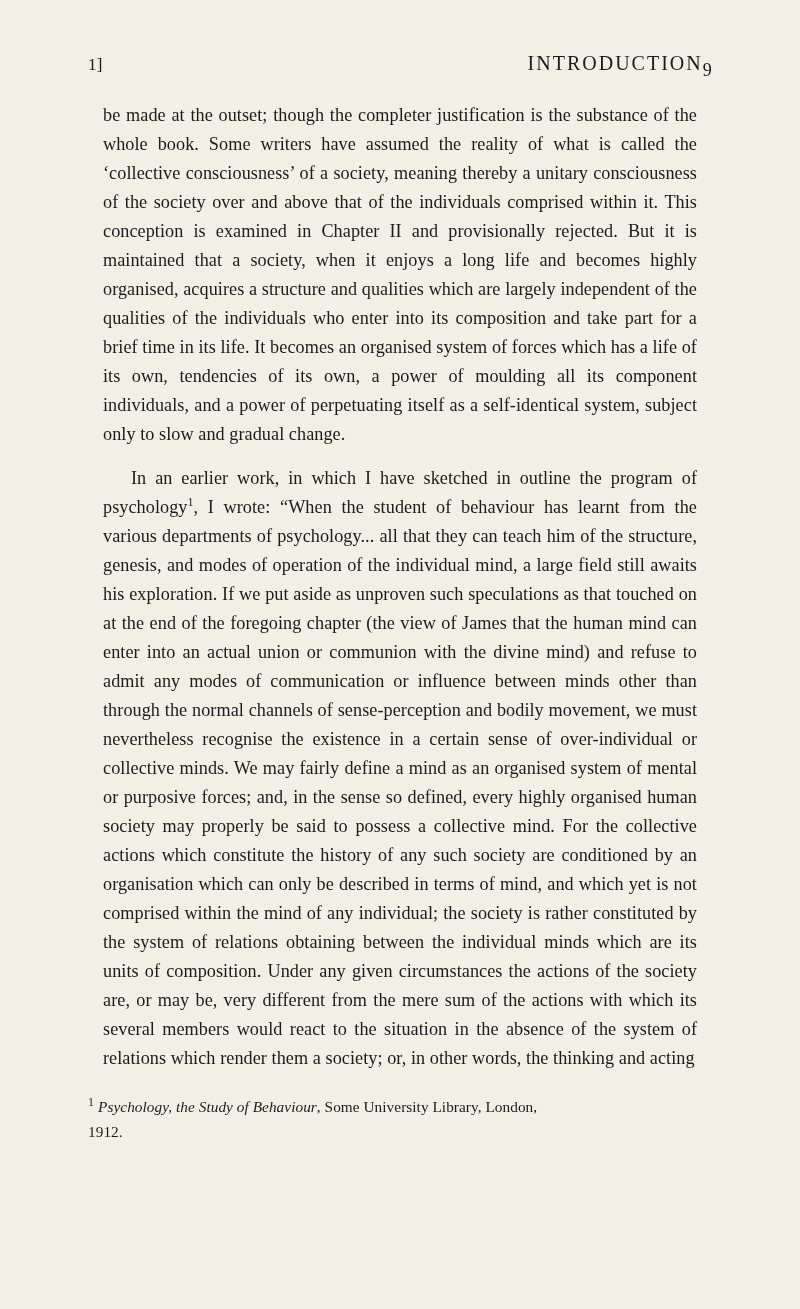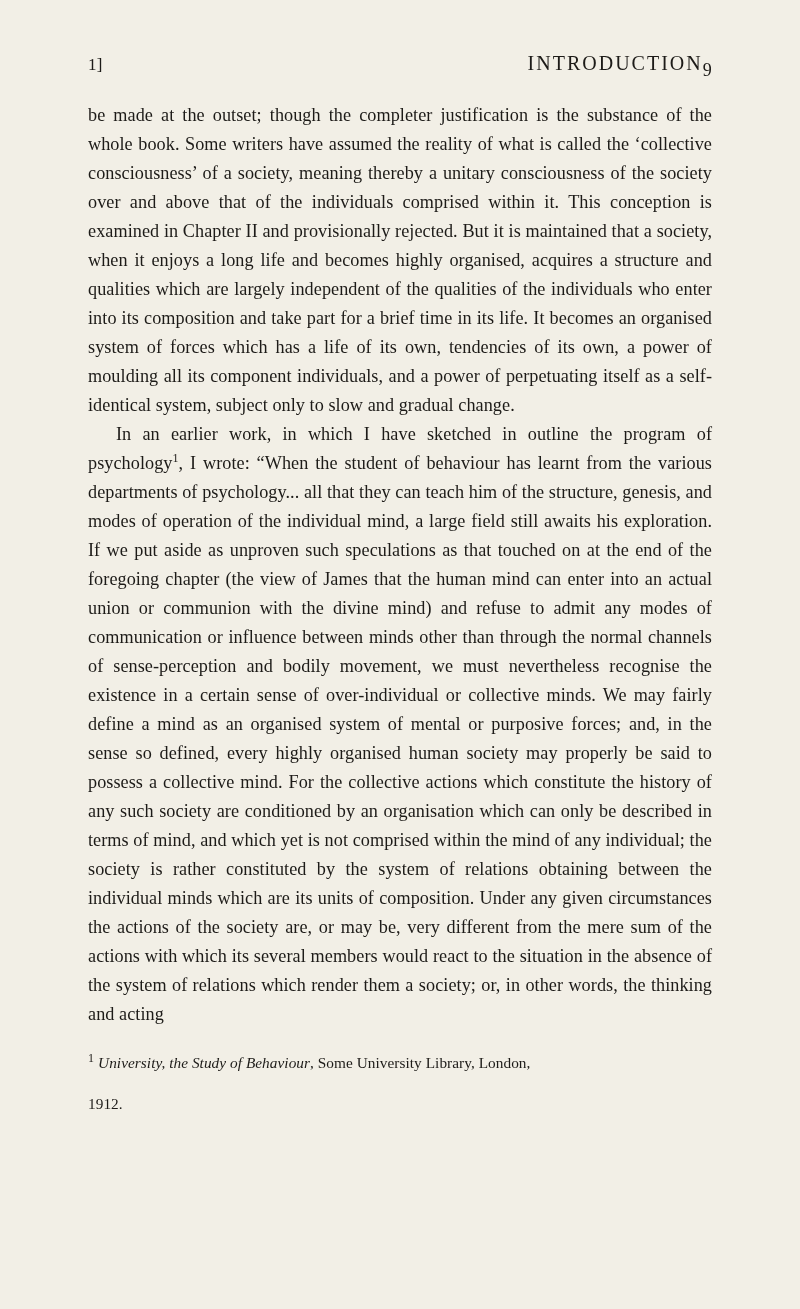--- a/index.html
+++ b/index.html
@@ -45,21 +45,21 @@
     letter-spacing: 2.0px;
     font-size: 20px;
     padding-left: 10px;
   }
   .rh-right {
     font-size: 18px;
     position: relative;
     top: 6px;
   }
   .body-text p {
-    margin: 0;
+    margin: 15px;
     font-size: 18.2px;
     line-height: 29.0px;
     text-align: justify;
     text-justify: inter-word;
     letter-spacing: 0.06px;
   }
   .body-text p.indent {
     text-indent: 28px;
   }
   .footnote {
@@ -76,39 +76,38 @@
   .footnote i {
     font-style: italic;
   }
   sup.fnref {
     font-size: 12px;
     vertical-align: super;
     line-height: 0;
   }
   .fn-year {
     display: block;
-    margin-top: 16px;
   }
 </style>
 </head>
 <body>
 
 <div class="page">
   <div class="content">
 
     <div class="running-head">
       <span class="rh-left">1]</span>
       <span class="rh-title">INTRODUCTION</span>
       <span class="rh-right">9</span>
     </div>
 
     <div class="body-text">
       <p>be made at the outset; though the completer justification is the substance of the whole book. Some writers have assumed the reality of what is called the ‘collective consciousness’ of a society, meaning thereby a unitary consciousness of the society over and above that of the individuals comprised within it. This conception is examined in Chapter II and provisionally rejected. But it is maintained that a society, when it enjoys a long life and becomes highly organised, acquires a structure and qualities which are largely independent of the qualities of the individuals who enter into its composition and take part for a brief time in its life. It becomes an organised system of forces which has a life of its own, tendencies of its own, a power of moulding all its component individuals, and a power of perpetuating itself as a self-identical system, subject only to slow and gradual change.</p>
       <p class="indent"><span>In an earlier work, in which I have sketched in outline the program of psychology</span><sup class="fnref">1</sup><span>, I wrote: “When the student of behaviour has learnt from the various departments of psychology... all that they can teach him of the structure, genesis, and modes of operation of the individual mind, a large field still awaits his exploration. If we put aside as unproven such speculations as that touched on at the end of the foregoing chapter (the view of James that the human mind can enter into an actual union or communion with the divine mind) and refuse to admit any modes of communication or influence between minds other than through the normal channels of sense-perception and bodily movement, we must nevertheless recognise the existence in a certain sense of over-individual or collective minds. We may fairly define a mind as an organised system of mental or purposive forces; and, in the sense so defined, every highly organised human society may properly be said to possess a collective mind. For the collective actions which constitute the history of any such society are conditioned by an organisation which can only be described in terms of mind, and which yet is not comprised within the mind of any individual; the society is rather constituted by the system of relations obtaining between the individual minds which are its units of composition. Under any given circumstances the actions of the society are, or may be, very different from the mere sum of the actions with which its several members would react to the situation in the absence of the system of relations which render them a society; or, in other words, the thinking and acting</span></p>
     </div>
 
     <div class="footnote">
-      <span class="fn-mark">1</span><i>University, the Study of Behaviour</i><span>, Some University Library, London,</span>
+      <span class="fn-mark">1</span><i>Psychology, the Study of Behaviour</i><span>, Some University Library, London,</span>
       <span class="fn-year">1912.</span>
     </div>
 
   </div>
 </div>
 
 </body></html>

